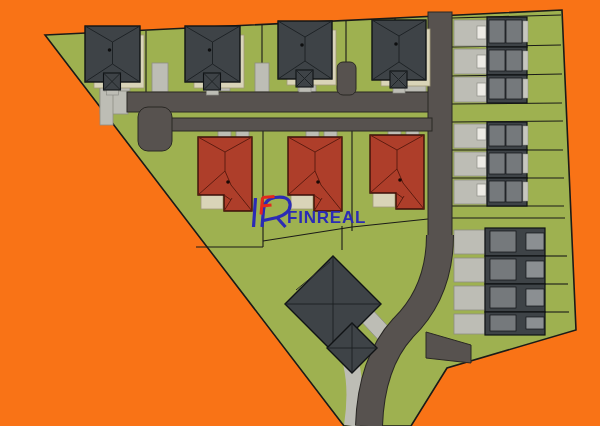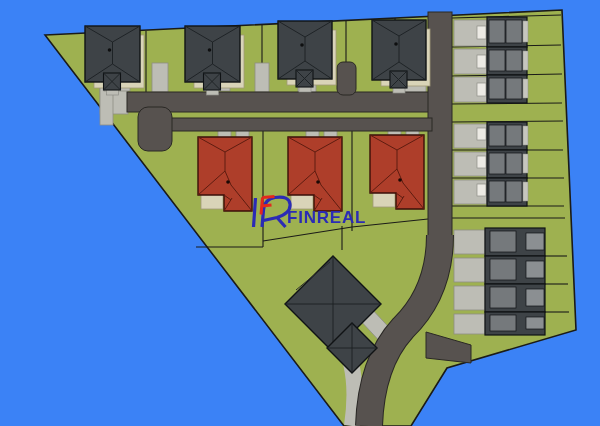--- a/index.html
+++ b/index.html
@@ -1,17 +1,17 @@
 <!DOCTYPE html>
 <html><head>
 <meta charset="utf-8">
 <style>
   html,body{margin:0;padding:0;}
   body{background:#d2d2cb;font-family:"Liberation Sans",sans-serif;}
-  #stage{position:relative;width:600px;height:426px;overflow:hidden;background:#3b82f6;}
+  #stage{position:relative;width:600px;height:426px;overflow:hidden;background:#f97316;}
   svg{display:block;}
   .logo-text{font-family:"Liberation Sans",sans-serif;font-weight:bold;letter-spacing:0.8px;}
 </style>
 </head>
 <body>
 
 <div id="stage">
   <svg id="plan" width="600" height="426" viewBox="0 0 600 426">
     <g id="layers">
         <polygon points="45,35 562,10 576,330 447,368 411,426 344,426" fill="#9eb150" stroke="#1b1b18" stroke-width="1.6"></polygon>

